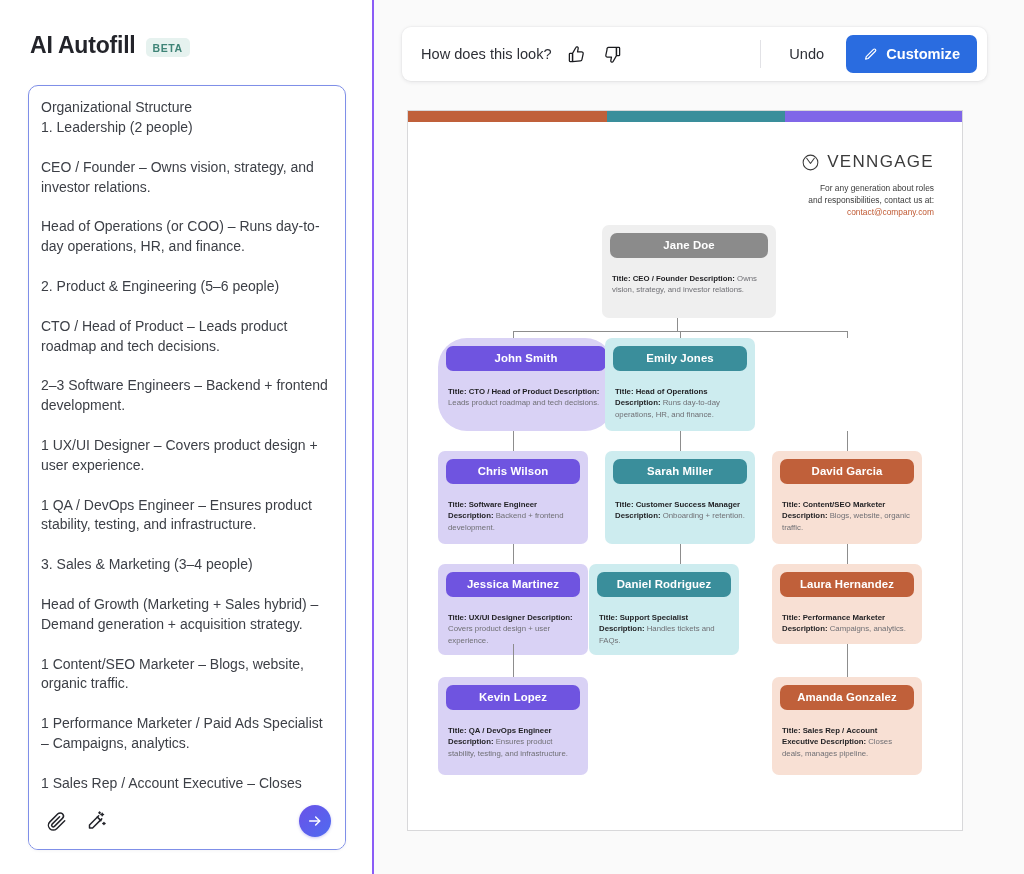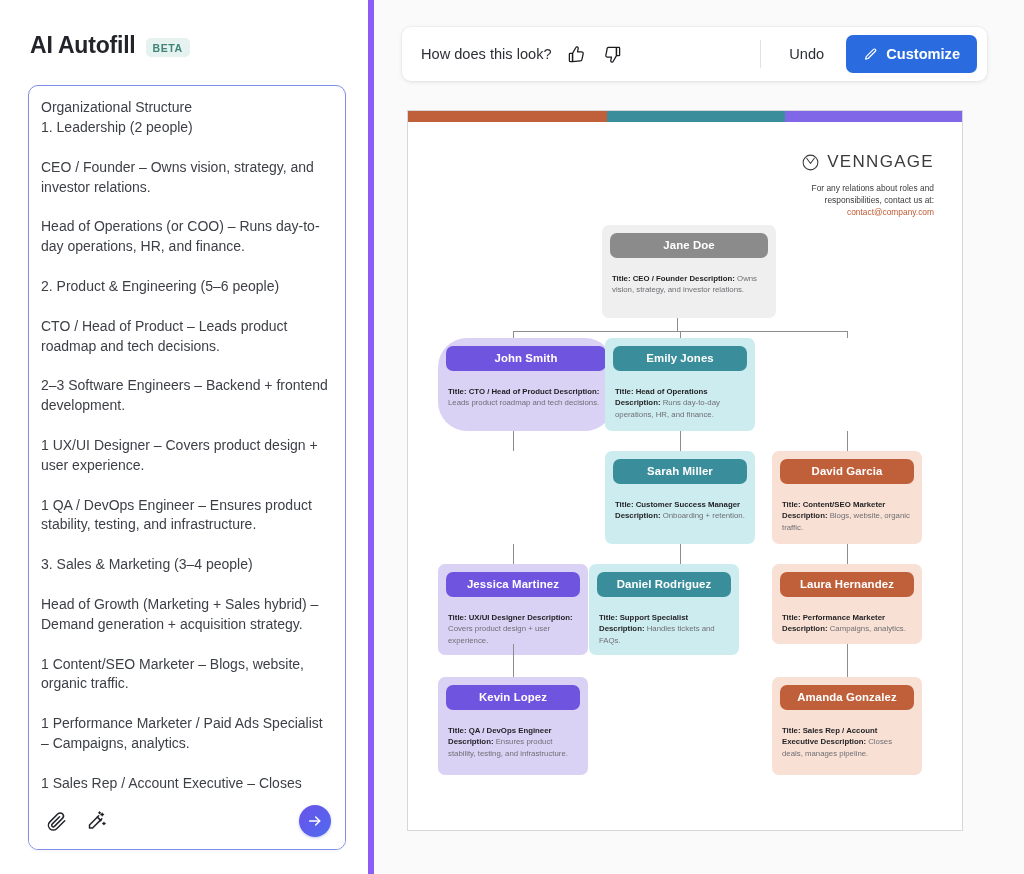--- a/index.html
+++ b/index.html
@@ -14,21 +14,21 @@
     width: 1024px; height: 874px;
     background: #fafafa;
     display: flex;
   }
 
   
   #left-panel {
     width: 374px;
     height: 874px;
     background: #ffffff;
-    border-right: 6px solid #8b5cf6;
+    border-right: 2px solid #8b5cf6;
     position: relative;
     flex: 0 0 374px;
   }
   #panel-header {
     display: flex;
     align-items: center;
     gap: 10px;
     padding: 32px 0 0 30px;
   }
   #panel-title {
@@ -388,21 +388,21 @@
         <div id="diagram-title"></div>
         <div id="brand-block">
           <div id="brand-row">
             <svg width="19" height="19" viewBox="0 0 24 24" fill="none" stroke="#3b3b3b" stroke-width="1.3">
               <circle cx="12" cy="12" r="9.3"></circle>
               <path d="M7.2 6.6 12 13.2 16.8 6.6" stroke-linecap="round" stroke-linejoin="round" fill="none"></path>
             </svg>
             <span id="brand-name">VENNGAGE</span>
           </div>
           <div id="brand-note">
-            <span>For any relations about roles</span>
+            <span>For any generation about roles</span>
             <span>and responsibilities, contact</span>
             <span>us at: </span><span id="brand-email">contact@company.com</span>
           </div>
         </div>
       </div>
 
       <div id="org-chart">
           <div class="node c-gray" style="left: 194px; top: 0px; width: 174px; min-height: 93px;">
             <div class="node-pill">Jane Doe</div>
             <div class="node-body"><b>Title: </b><b>CEO / Founder</b> <b>Description:</b><span> Owns vision, strategy, and investor relations.</span></div>
@@ -410,20 +410,24 @@
           <div class="conn conn-v" style="left: 269px; top: 93px; height: 13px;"></div>
           <div class="conn conn-h" style="left: 105px; top: 106px; width: 334px;"></div>
           <div class="conn conn-v" style="left: 105px; top: 106px; height: 7px;"></div>
           <div class="conn conn-v" style="left: 272px; top: 106px; height: 7px;"></div>
           <div class="conn conn-v" style="left: 439px; top: 106px; height: 7px;"></div>
           <div class="node c-purple" style="left: 30px; top: 113px; width: 176px; min-height: 93px; border-radius: 29px;">
             <div class="node-pill">John Smith</div>
             <div class="node-body"><b>Title: </b><b>CTO / Head of Product</b> <b>Description:</b><span> Leads product roadmap and tech decisions.</span></div>
           </div>
           <div class="conn conn-v" style="left: 105px; top: 206px; height: 20px;"></div>
+          <div class="node c-purple" style="left: 30px; top: 226px; width: 150px; min-height: 93px;">
+            <div class="node-pill">Chris Wilson</div>
+            <div class="node-body"><b>Title: </b><b>Software Engineer</b> <b>Description:</b><span> Backend + frontend development.</span></div>
+          </div>
           <div class="conn conn-v" style="left: 105px; top: 319px; height: 20px;"></div>
           <div class="node c-purple" style="left: 30px; top: 339px; width: 150px; min-height: 80px;">
             <div class="node-pill">Jessica Martinez</div>
             <div class="node-body"><b>Title: </b><b>UX/UI Designer Description:</b><span> Covers product design + user experience.</span></div>
           </div>
           <div class="conn conn-v" style="left: 105px; top: 419px; height: 33px;"></div>
           <div class="node c-purple" style="left: 30px; top: 452px; width: 150px; min-height: 98px;">
             <div class="node-pill">Kevin Lopez</div>
             <div class="node-body"><b>Title: </b><b>QA / DevOps Engineer</b> <b>Description:</b><span> Ensures product stability, testing, and infrastructure.</span></div>
           </div>

